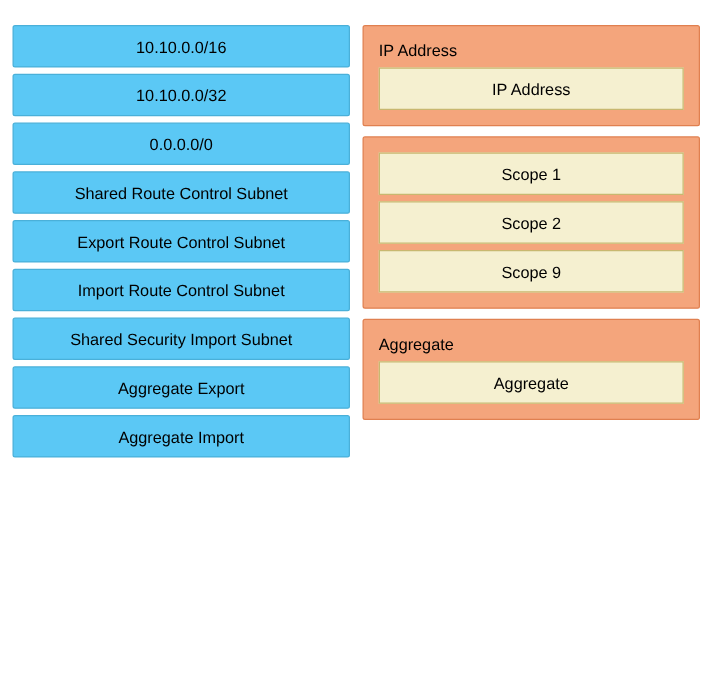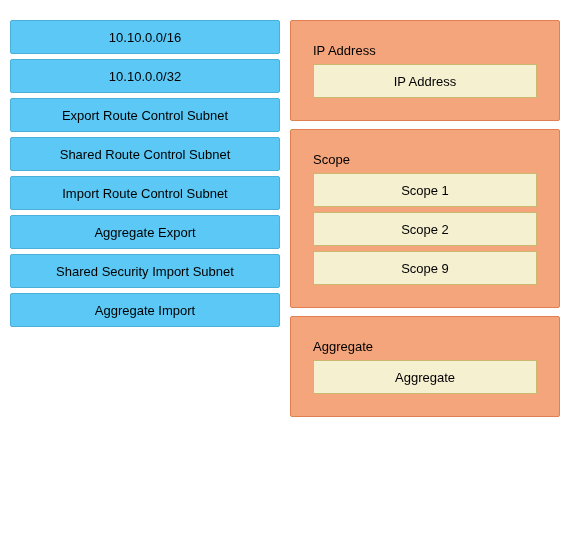--- a/index.html
+++ b/index.html
@@ -42,21 +42,21 @@
     }
     .right-column {
       display: flex;
       flex-direction: column;
       gap: 8px;
       width: 270px;
     }
     .drop-group {
       background: #f4a57c;
       border: 1px solid #e08050;
-      padding: 22px;
+      padding: 12px;
       border-radius: 2px;
     }
     .drop-group-title {
       font-size: 13px;
       font-weight: normal;
       color: #000;
       margin-bottom: 6px;
     }
     .drop-slot {
       background: #f5f0d0;
@@ -78,35 +78,35 @@
 <body>
 
 <div>
   <div class="answer-area-title"></div>
 
   <div class="main-layout">
 
     <div class="left-column" id="left-col">
         <div class="drag-item">10.10.0.0/16</div>
         <div class="drag-item">10.10.0.0/32</div>
+        <div class="drag-item">0.0.0.0/0</div>
+        <div class="drag-item">Shared Route Control Subnet</div>
         <div class="drag-item">Export Route Control Subnet</div>
-        <div class="drag-item">Shared Route Control Subnet</div>
         <div class="drag-item">Import Route Control Subnet</div>
+        <div class="drag-item">Shared Security Import Subnet</div>
         <div class="drag-item">Aggregate Export</div>
-        <div class="drag-item">Shared Security Import Subnet</div>
         <div class="drag-item">Aggregate Import</div>
       </div>
 
     <div class="right-column" id="right-col">
         <div class="drop-group">
           <div class="drop-group-title">IP Address</div>
           <div class="drop-slot">IP Address</div>
         </div>
         <div class="drop-group">
-          <div class="drop-group-title">Scope</div>
           <div class="drop-slot">Scope 1</div>
           <div class="drop-slot">Scope 2</div>
           <div class="drop-slot">Scope 9</div>
         </div>
         <div class="drop-group">
           <div class="drop-group-title">Aggregate</div>
           <div class="drop-slot">Aggregate</div>
         </div>
       </div>
   </div>

